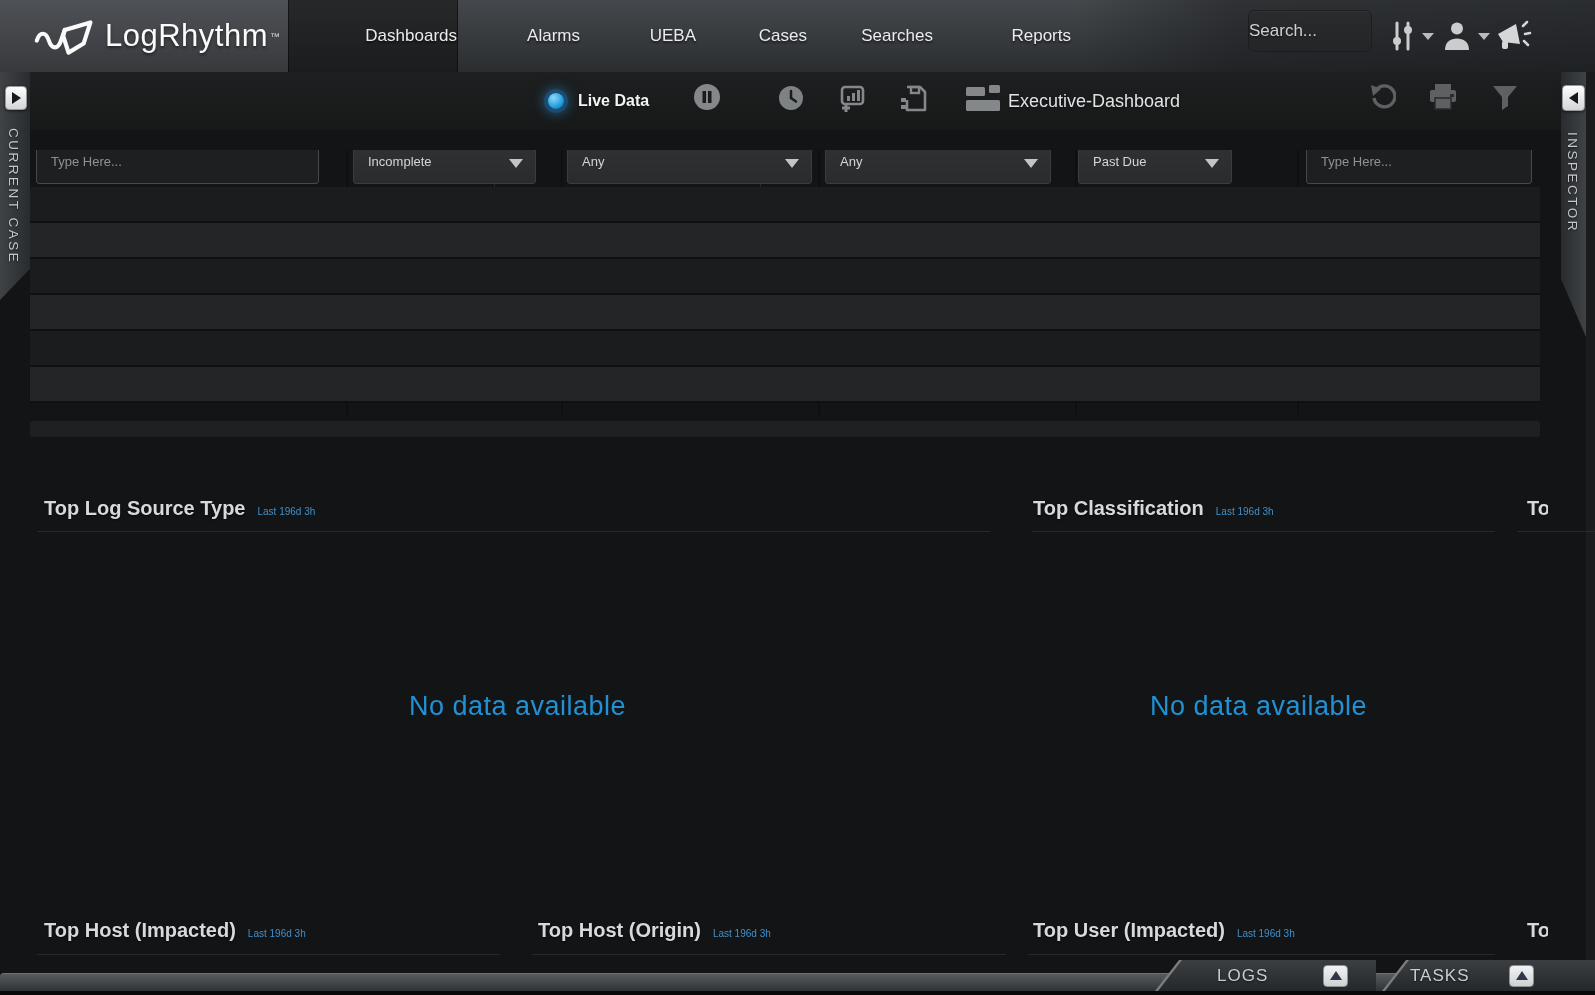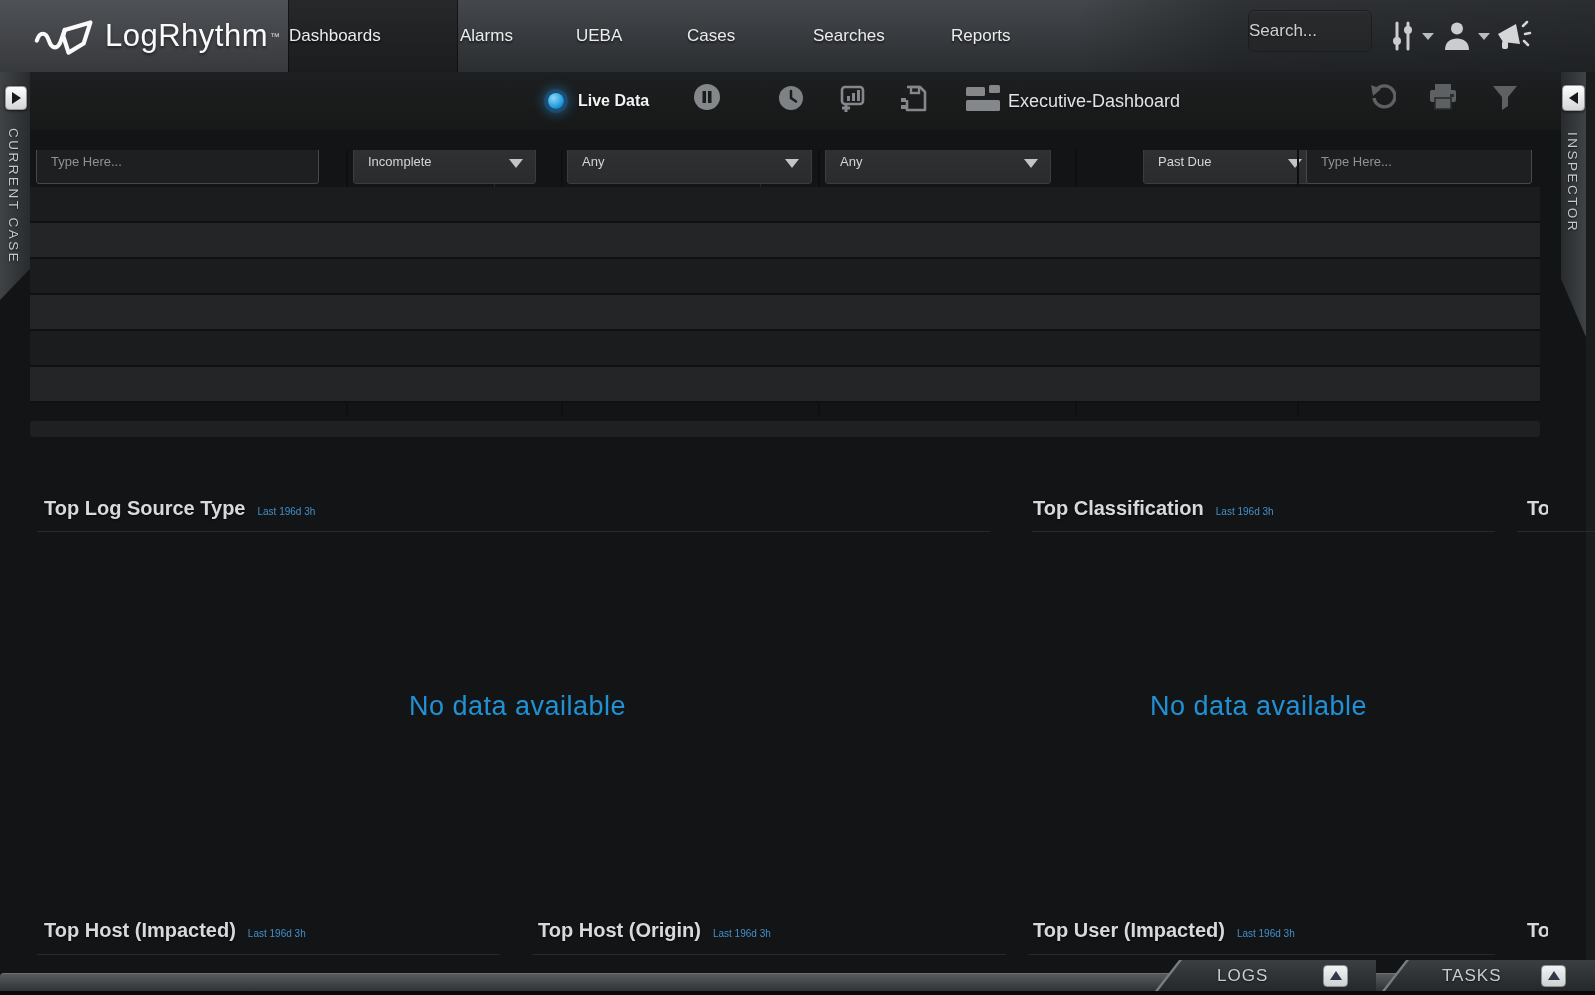--- a/index.html
+++ b/index.html
@@ -14,21 +14,21 @@
          background:linear-gradient(to right, rgba(18,20,22,0), rgba(18,20,22,.42) 30%, rgba(18,20,22,.5)); }
   .logo-section { position:absolute; left:0; top:0; width:288px; height:72px;
          background:linear-gradient(#4e5155,#37393d); }
   .logo-wrap { position:absolute; left:33px; top:13px; height:46px; display:flex; align-items:center; }
   .brand-text { color:#fbfbfc; font-size:31px; font-weight:500; letter-spacing:.5px; margin-left:4px;
          text-shadow:0 2px 3px rgba(0,0,0,.45); }
   .brand-tm { color:#d8d9da; font-size:10px; vertical-align:super; margin-left:2px; }
   .tab-active { position:absolute; left:288px; top:0; width:170px; height:72px;
          background:linear-gradient(#26282a,#1a1c1e);
          border-left:1px solid rgba(0,0,0,.45); border-right:1px solid rgba(0,0,0,.45); }
-  .nav-label { color:#eaebec; font-size:17px; line-height:72px; text-align:left;
+  .nav-label { color:#eaebec; font-size:17px; line-height:72px; text-align:right;
          text-shadow:0 2px 2px rgba(0,0,0,.55); }
   .nav-item { position:absolute; top:0; width:120px; height:72px; cursor:pointer; }
   #nav-alarms{left:460px} #nav-ueba{left:576px} #nav-cases{left:687px}
   #nav-searches{left:813px} #nav-reports{left:951px}
   .search-btn { position:absolute; left:1248px; top:10px; width:124px; height:42px;
          background:linear-gradient(#292b2d,#232527); border:1px solid #1b1d1f; border-radius:6px;
          color:#ced1d3; font-size:17px; line-height:40px;
          text-shadow:0 1px 2px rgba(0,0,0,.5); box-shadow:inset 0 1px 0 rgba(255,255,255,.04); }
   .nav-icon { position:absolute; top:0; height:72px; display:flex; align-items:center; }
   .chevron-dn { width:0; height:0; border-left:6px solid transparent; border-right:6px solid transparent;
@@ -281,21 +281,21 @@
       <span class="sel-chevron"></span>
     </div>
     <div class="filt filt-select" style="left:537px;width:245px">
       <span>Any</span>
       <span class="sel-chevron"></span>
     </div>
     <div class="filt filt-select" style="left:795px;width:226px">
       <span>Any</span>
       <span class="sel-chevron"></span>
     </div>
-    <div class="filt filt-select" style="left:1113px;width:172px">
+    <div class="filt filt-select" style="left:1048px;width:154px">
       <span>Past Due</span>
       <span class="sel-chevron"></span>
     </div>
     <div class="filt filt-input" style="left:1276px;width:226px">Type Here...</div>
   </div>
 
   <div class="col-div" style="left:346px"></div>
   <div class="col-div" style="left:561px"></div>
   <div class="col-div" style="left:818px"></div>
   <div class="col-div" style="left:1075px"></div>
@@ -359,20 +359,20 @@
     <div class="btab-inner">
       <span class="btab-label" style="margin-left:62px">LOGS</span>
       <span class="up-btn" style="margin-left:55px">
         <span class="tri-up"></span>
       </span>
     </div>
   </div>
 
   <div class="btab-outer" style="left:1382px;width:213px">
     <div class="btab-inner">
-      <span class="btab-label" style="margin-left:60px">TASKS</span>
+      <span class="btab-label" style="margin-left:28px">TASKS</span>
       <span class="up-btn" style="margin-left:40px">
         <span class="tri-up"></span>
       </span>
     </div>
   </div>
 
 </div>
 
 </body></html>

